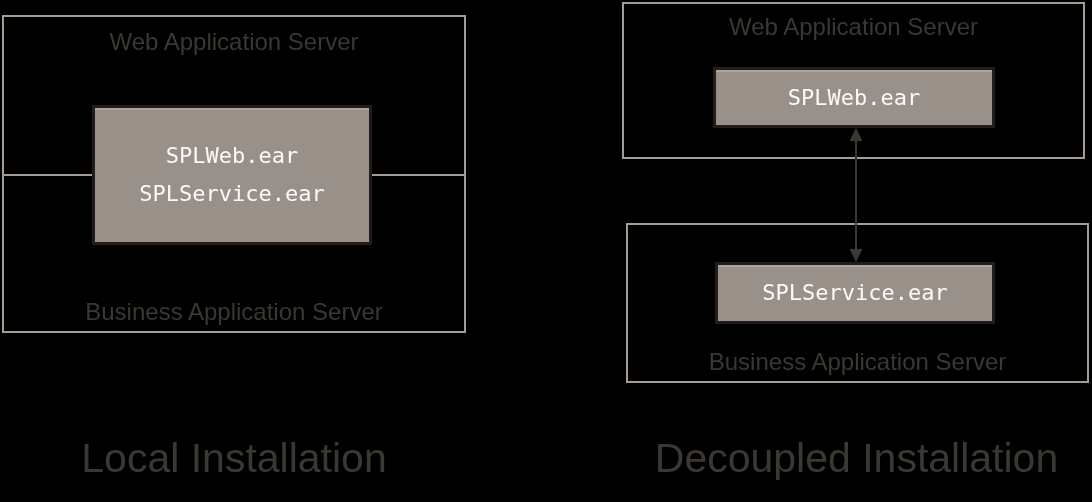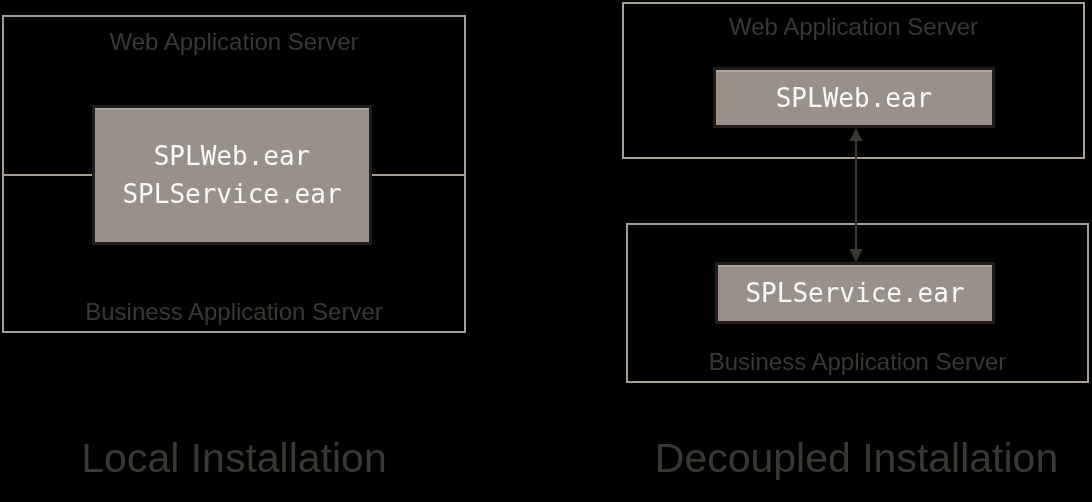--- a/index.html
+++ b/index.html
@@ -46,21 +46,21 @@
     box-shadow:inset 0 2px 0 rgba(255,255,255,0.18);
     display:flex;
     flex-direction:column;
     align-items:center;
     justify-content:center;
     z-index:3;
   }
   .ear-text{
     color:var(--ear-text);
     font-family:"DejaVu Sans Mono", monospace;
-    font-size:26px;
+    font-size:22px;
     line-height:38px;
     white-space:nowrap;
     text-align:left;
   }
   .diagram-title{
     position:absolute;
     color:var(--muted-text);
     font-size:41px;
     line-height:44px;
     text-align:center;

